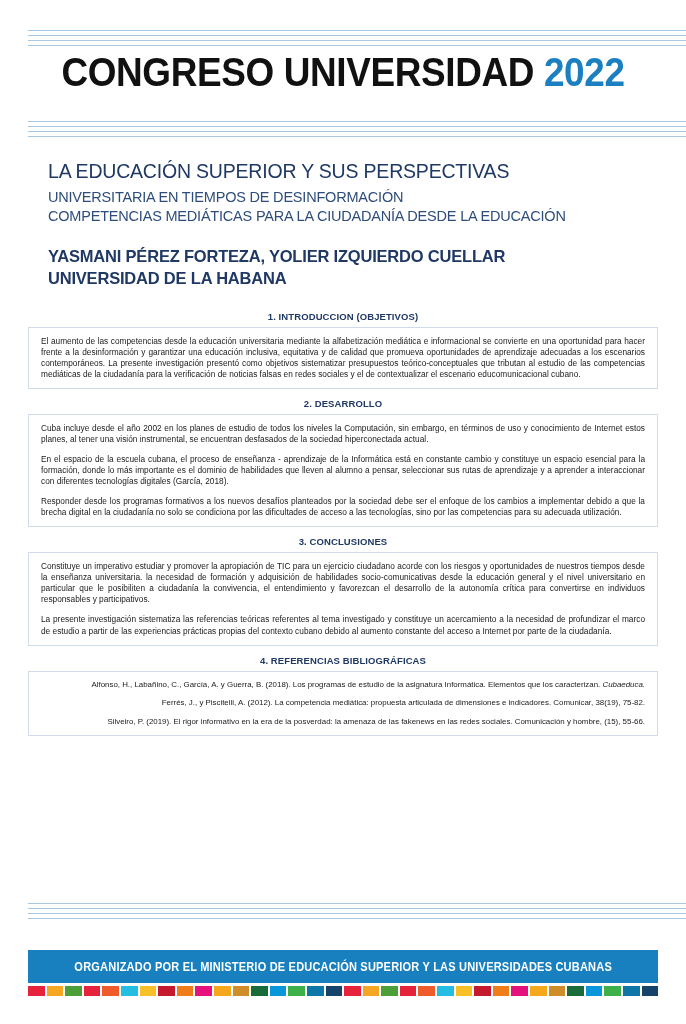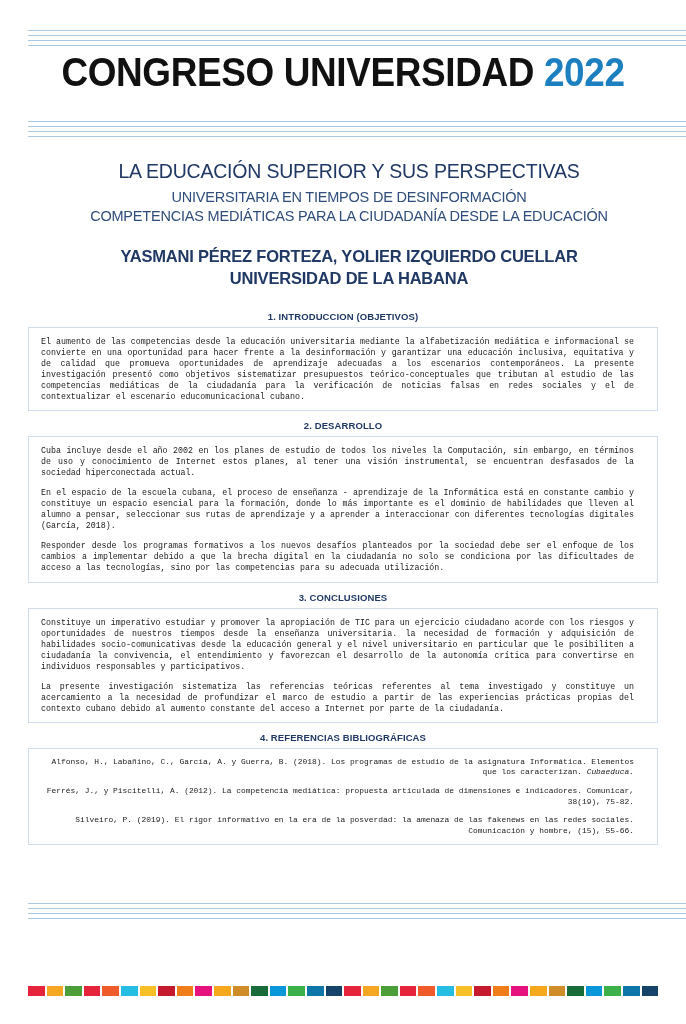--- a/index.html
+++ b/index.html
@@ -40,22 +40,22 @@
     letter-spacing:-0.4px;
     color:#111111;
     line-height:1;
     transform:scaleX(0.9);
     white-space:nowrap;
   }
   .masthead-year { color:#1b7fc0; }
 
   
   .titleblock {
-    position:absolute; left:60px; right:48px; top:160px;
-    text-align:center;
+    position:absolute; left:48px; right:48px; top:160px;
+    text-align:left;
     color:#1f3864;
   }
   .main-title {
     font-size:19.5px;
     font-weight:normal;
     letter-spacing:-0.2px;
     line-height:1.2;
     color:#1f3864;
   }
   .sub-title {
@@ -92,23 +92,22 @@
     font-weight:bold;
     color:#1f3864;
     letter-spacing:0.1px;
     margin:0 0 5px 0;
   }
   .section-head.spaced { margin-top:9px; }
 
   .box {
     border:1px solid #cfdcea;
     background:#ffffff;
-    padding:8px 23px 8px 12px;
+    padding:8px 12px 8px 12px;
     margin-bottom:0;
-    font-family:Liberation Mono, monospace;
   }
   .box p {
     font-size:8.3px;
     line-height:1.33;
     color:#1a1a1a;
     text-align:justify;
     text-justify:inter-word;
     hyphens:none;
   }
   .box p + p { margin-top:9px; }
@@ -211,20 +210,23 @@
 
   </div>
 
   <div class="rules rules-bottom">
     <div class="rule" style="background: rgb(169, 201, 226);"></div>
     <div class="rule" style="background: rgb(169, 201, 226);"></div>
     <div class="rule" style="background: rgb(169, 201, 226);"></div>
     <div class="rule" style="background: rgb(169, 201, 226);"></div>
   </div>
 
+  <div class="footer-banner" style="background: rgb(25, 128, 191);">
+    <span>ORGANIZADO POR EL MINISTERIO DE EDUCACIÓN SUPERIOR Y LAS UNIVERSIDADES CUBANAS</span>
+  </div>
 
   <div class="sdg-strip">
       <div class="sw" style="background: rgb(229, 36, 59);"></div>
       <div class="sw" style="background: rgb(245, 166, 35);"></div>
       <div class="sw" style="background: rgb(76, 159, 56);"></div>
       <div class="sw" style="background: rgb(229, 36, 59);"></div>
       <div class="sw" style="background: rgb(239, 91, 43);"></div>
       <div class="sw" style="background: rgb(38, 189, 226);"></div>
       <div class="sw" style="background: rgb(246, 192, 38);"></div>
       <div class="sw" style="background: rgb(197, 25, 45);"></div>

